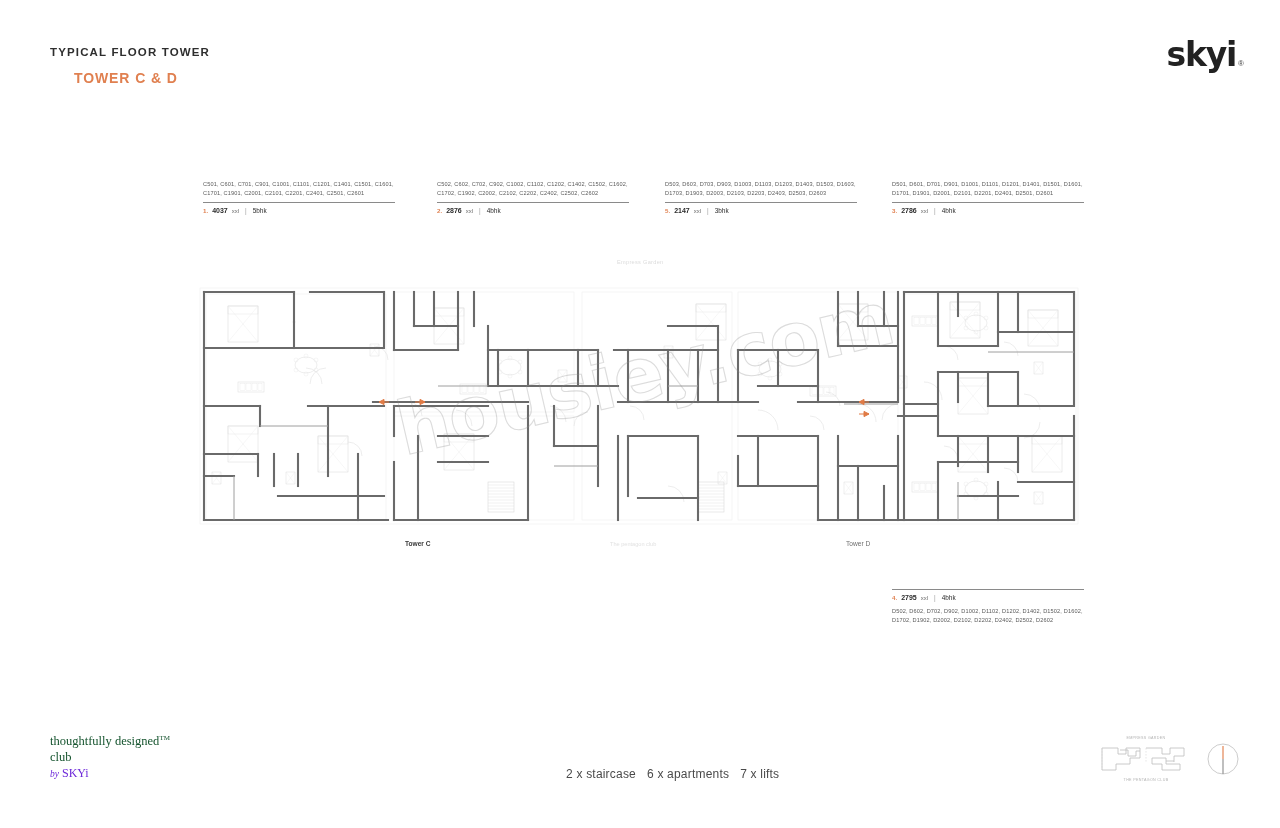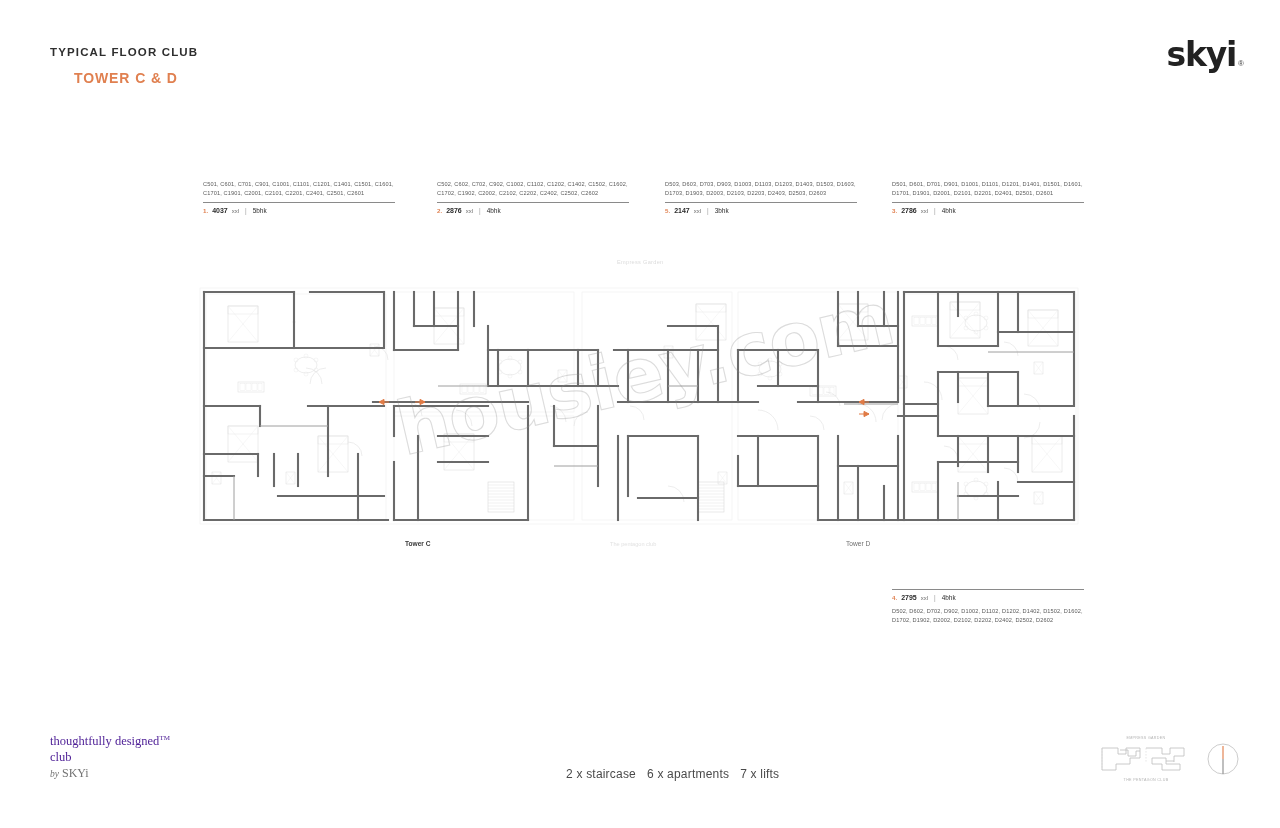--- a/index.html
+++ b/index.html
@@ -98,27 +98,27 @@
     color: transparent;
     -webkit-text-stroke: 1.1px rgba(140,140,140,0.30);
     letter-spacing: -1px;
     white-space: nowrap;
   }
 
   
   #tagline {
     position: absolute; left: 50px; top: 733px;
     font-family: "Liberation Serif", serif;
-    font-size: 12.5px; line-height: 1.28; color: #4c1d95;
+    font-size: 12.5px; line-height: 1.28; color: #14532d;
   }
   #tagline .tm { font-size: 7px; vertical-align: super; }
   #byline {
     position: absolute; left: 50px; top: 766px;
     font-family: "Liberation Serif", serif;
-    font-size: 12px; color: #737373;
+    font-size: 12px; color: #6d28d9;
   }
   #byline .by { font-style: italic; font-size: 9.5px; }
 
   #footer-stats {
     position: absolute; left: 566px; top: 767px;
     font-size: 12px; color: #4a4a4a; letter-spacing: 0.2px;
     display: flex; gap: 11px;
   }
 
   
@@ -128,21 +128,21 @@
     letter-spacing: 0.3px;
   }
   #keyplan .kp-label.bottom { margin-top: 2px; }
   #keyplan svg { display: block; margin: 2px auto; }
 
   #compass { position: absolute; left: 1206px; top: 742px; }
 </style>
 </head>
 <body>
 
-<div id="page-title">TYPICAL FLOOR CLUB</div>
+<div id="page-title">TYPICAL FLOOR TOWER</div>
 <div id="subtitle">TOWER C &amp; D</div>
 
 <div id="brand-logo">
   <span class="logo-word">skyi</span>
   <span class="logo-reg">®</span>
 </div>
 
 <div class="legend-block" id="legend-1" style="left:203px; top:180px;">
   <div class="legend-codes">C501, C601, C701, C901, C1001, C1101, C1201, C1401, C1501, C1601, C1701, C1901, C2001, C2101, C2201, C2401, C2501, C2601</div>
   <div class="legend-rule"></div>

